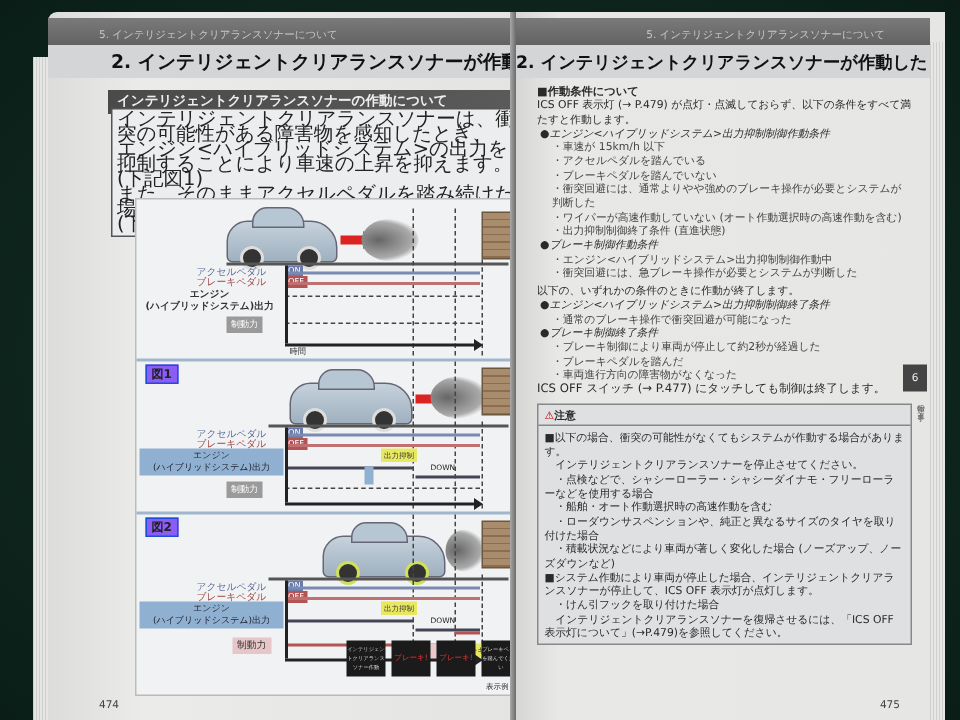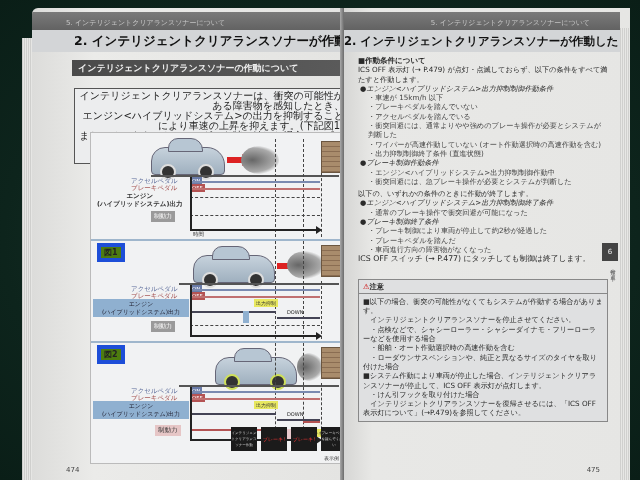--- a/index.html
+++ b/index.html
@@ -12,24 +12,24 @@
   .spine{position:absolute;left:318px;top:0;bottom:0;width:8px;background:linear-gradient(90deg,#aaa 0%,#6b6b6b 50%,#aaa 100%);}
   .page-edges{position:absolute;left:0;top:30px;width:10px;bottom:0;background:repeating-linear-gradient(90deg,#cfcfcd 0 1px,#e6e6e4 1px 2px);}
   .right-edges{position:absolute;right:-4px;top:20px;width:14px;bottom:0;background:repeating-linear-gradient(90deg,#d0d0ce 0 1px,#e7e7e5 1px 2px);}
   .chap-band{position:absolute;top:4px;height:22px;background:linear-gradient(180deg,#7a7a7a,#5d5d5d);color:#c8c8c8;font-size:7px;line-height:22px;}
   .left .chap-band{left:0;right:0;padding-left:34px;}
   .right .chap-band{left:0;right:10px;text-align:right;padding-right:30px;}
   .title-bar{position:absolute;top:22px;height:22px;background:#d3d5d7;font-weight:bold;font-size:12.5px;line-height:22px;color:#111;white-space:nowrap;}
   .left .title-bar{left:0;right:0;padding-left:42px;}
   .right .title-bar{left:0;right:10px;text-align:right;padding-right:26px;font-size:11.5px;}
   .sub-bar{position:absolute;left:40px;top:52px;width:262px;height:16px;background:linear-gradient(90deg,#4a4a4a,#5a5a5a);color:#eee;font-size:9px;line-height:16px;padding-left:6px;font-weight:bold;}
-  .intro{position:absolute;left:42px;top:80px;width:266px;border:1px solid #555;padding:2px 3px;font-size:10px;line-height:10px;color:#222;background:#ecedee;text-align:right;}
+  .intro{position:absolute;left:42px;top:64px;width:266px;border:1px solid #555;padding:2px 3px;font-size:13px;line-height:10px;color:#222;background:#ecedee;}
   .diagram{position:absolute;left:58px;top:124px;width:252px;height:330px;background:#f1f2f3;border:1px solid #bbb;}
   .panel{position:absolute;left:0;width:252px;text-align:center;}
-  .fig-label{position:absolute;left:6px;background:#4d7c0f;border:4px solid #1d4ed8;font-size:8px;font-weight:bold;padding:0 3px;color:#222;}
+  .fig-label{position:absolute;left:6px;background:#8b5cf6;border:1px solid #1d4ed8;font-size:8px;font-weight:bold;padding:0 3px;color:#222;}
   .car{position:absolute;height:26px;background:linear-gradient(180deg,#c6d2dc 0%,#9fb0bf 100%);border-radius:14px 18px 4px 4px;border:1px solid #667;}
   .car .roof{position:absolute;left:22%;top:-10px;width:46%;height:12px;background:#b7c6d3;border:1px solid #667;border-radius:10px 12px 0 0;}
   .wheel{position:absolute;bottom:-6px;width:12px;height:12px;border-radius:50%;background:#333;border:2px solid #ddd;}
   .arrow-red{position:absolute;width:16px;height:6px;background:#d22;}
   .arrow-red:after{content:"";position:absolute;right:-6px;top:-3px;border-left:7px solid #d22;border-top:6px solid transparent;border-bottom:6px solid transparent;}
   .sonar{position:absolute;width:38px;height:28px;border-radius:50%;background:radial-gradient(ellipse at 30% 50%,#666 0%,#aaa 60%,transparent 75%);}
   .wall{position:absolute;width:18px;height:30px;background:repeating-linear-gradient(180deg,#a98c6c 0 4px,#8a6d52 4px 5px);border:1px solid #6b5640;}
   .ground{position:absolute;height:2px;background:#555;}
   .vline{position:absolute;width:0;border-left:1px dashed #444;}
   .hline{position:absolute;height:2px;}
@@ -46,21 +46,21 @@
   .down{position:absolute;font-size:5px;color:#222;}
   .sep{position:absolute;left:0;right:0;height:2px;background:#9fb6cc;}
   .warn-row{position:absolute;left:140px;top:294px;display:flex;gap:4px;}
   .warn{width:26px;height:24px;background:#1b1b1b;color:#ddd;font-size:5px;display:flex;align-items:center;justify-content:center;text-align:center;line-height:6px;}
   .warn .r{color:#e33;}
   .page-num{position:absolute;bottom:6px;font-size:7px;color:#444;}
   .right-content{position:absolute;left:14px;top:48px;width:250px;font-size:7.2px;line-height:9.3px;color:#2a2a2a;}
   .right-content .h{font-weight:bold;font-size:7.5px;}
   .right-content .b{padding-left:2px;font-style:italic;}
   .right-content .i{padding-left:10px;color:#444;}
-  .caution{margin-top:15px;border:1px solid #888;background:#dfe0e1;}
+  .caution{margin-top:5px;border:1px solid #888;background:#dfe0e1;}
   .caution .ch{border-bottom:1px solid #888;padding:2px 4px;font-weight:bold;}
   .caution .ch .tri{color:#c00;}
   .caution .cb{padding:3px 4px;}
   .side-tab{position:absolute;right:12px;top:235px;width:16px;height:18px;background:#444;color:#eee;font-size:7px;text-align:center;line-height:18px;}
   .side-label{position:absolute;right:14px;top:258px;width:10px;font-size:5px;color:#666;writing-mode:vertical-rl;}
   .side-marks{position:absolute;right:2px;top:290px;width:4px;height:50px;background:#222;}
   .side-blue{position:absolute;right:0px;top:350px;width:8px;height:22px;background:#3d4d7a;}
 </style>
 </head>
 <body>
@@ -205,22 +205,22 @@
   <div class="page right">
     <div class="chap-band">5. インテリジェントクリアランスソナーについて</div>
     <div class="title-bar">2. インテリジェントクリアランスソナーが作動したとき</div>
 
     <div class="right-content">
       <div class="h">■作動条件について</div>
       <div>ICS OFF 表示灯 (→ P.479) が点灯・点滅しておらず、以下の条件をすべて満たすと作動します。</div>
 
       <div class="b">●エンジン&lt;ハイブリッドシステム&gt;出力抑制制御作動条件</div>
       <div class="i">・車速が 15km/h 以下</div>
+      <div class="i">・アクセルペダルを踏んでいる</div>
       <div class="i">・ブレーキペダルを踏んでいない</div>
-      <div class="i">・アクセルペダルを踏んでいる</div>
       <div class="i">・衝突回避には、通常よりやや強めのブレーキ操作が必要とシステムが判断した</div>
       <div class="i">・ワイパーが高速作動していない (オート作動選択時の高速作動を含む)</div>
       <div class="i">・出力抑制制御終了条件 (直進状態)</div>
 
       <div class="b">●ブレーキ制御作動条件</div>
       <div class="i">・エンジン&lt;ハイブリッドシステム&gt;出力抑制制御作動中</div>
       <div class="i">・衝突回避には、急ブレーキ操作が必要とシステムが判断した</div>
 
       <div style="margin-top:3px;">以下の、いずれかの条件のときに作動が終了します。</div>
       <div class="b">●エンジン&lt;ハイブリッドシステム&gt;出力抑制制御終了条件</div>
@@ -232,20 +232,21 @@
       <div style="font-size:7.8px;">ICS OFF スイッチ (→ P.477) にタッチしても制御は終了します。</div>
 
       <div class="caution">
         <div class="ch"><span class="tri">⚠</span><span>注意</span></div>
         <div class="cb">
           <div>■以下の場合、衝突の可能性がなくてもシステムが作動する場合があります。</div>
           <div>　インテリジェントクリアランスソナーを停止させてください。</div>
           <div>　・点検などで、シャシーローラー・シャシーダイナモ・フリーローラーなどを使用する場合</div>
           <div>　・船舶・オート作動選択時の高速作動を含む</div>
           <div>　・ローダウンサスペンションや、純正と異なるサイズのタイヤを取り付けた場合</div>
+          <div>　・積載状況などにより車両が著しく変化した場合 (ノーズアップ、ノーズダウンなど)</div>
           <div>■システム作動により車両が停止した場合、インテリジェントクリアランスソナーが停止して、ICS OFF 表示灯が点灯します。</div>
           <div>　・けん引フックを取り付けた場合</div>
           <div>　インテリジェントクリアランスソナーを復帰させるには、「ICS OFF 表示灯について」(→P.479)を参照してください。</div>
         </div>
       </div>
     </div>
 
     <div class="side-tab">6</div>
     <div class="side-label">運転の手引き</div>
     <div class="side-marks"></div>

